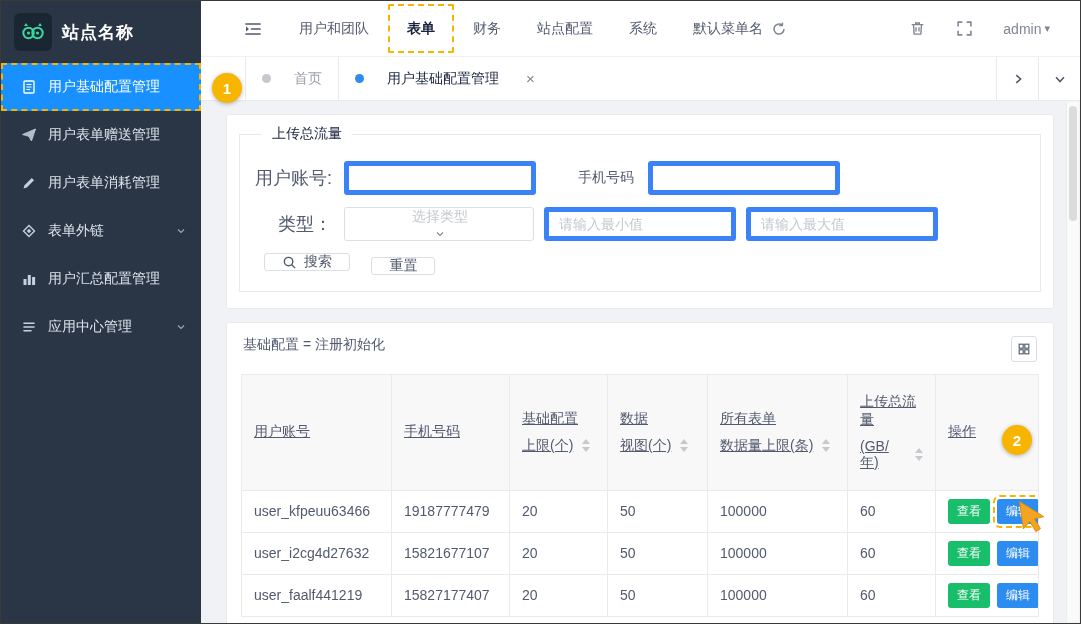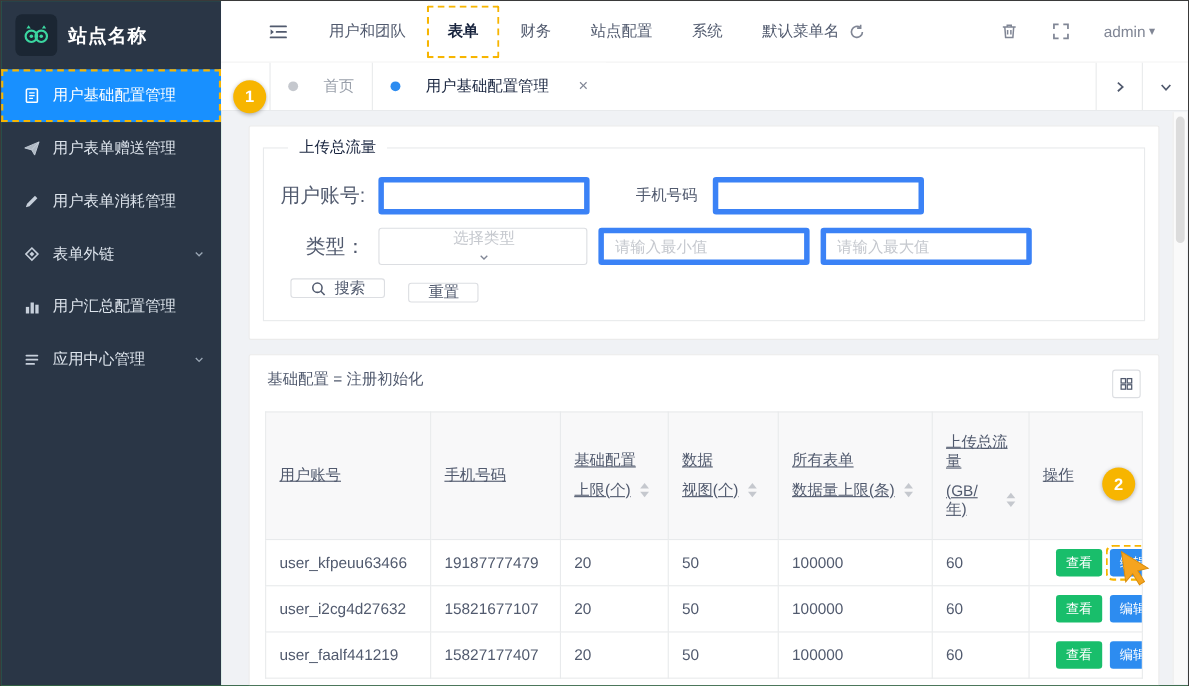--- a/index.html
+++ b/index.html
@@ -70,21 +70,21 @@
   table.data th, table.data td { border:1px solid #e8eaec; text-align:left; }
   table.data th { background:#f8f8f9; font-weight:400; padding:18px 12px; vertical-align:middle; }
   table.data td { background:#fff; padding:8px 12px; line-height:22px; white-space:nowrap; overflow:hidden; }
   .th-wrap { display:flex; flex-direction:column; gap:9px; }
   .th-line { display:flex; align-items:center; gap:4px;text-decoration:underline; }
   .sort { display:inline-flex; flex-direction:column; gap:3px; margin-left:5px; cursor:pointer; }
   .sort i { display:block; width:0; height:0; border-left:4px solid transparent; border-right:4px solid transparent; }
   .sort i.up { border-bottom:5px solid #c5c8ce; }
   .sort i.down { border-top:5px solid #c5c8ce; }
   .tag-btn { border:none; border-radius:3px; color:#fff; font-size:12px; padding:4px 9px; cursor:pointer; }
-  .tag-btn.view { background:#19be6b;margin-left:12px; }
+  .tag-btn.view { background:#19be6b; }
   .tag-btn.edit { background:#2d8cf0; margin-left:7px; }
   .tag-btn.edit.annotated { outline:2px dashed #f7b500; outline-offset:2px; }
   
   .badge { position:absolute; width:30px; height:30px; border-radius:50%; background:#f7b500; color:#fff; font-weight:700; font-size:15px; display:flex; align-items:center; justify-content:center; z-index:30; box-shadow:0 1px 4px rgba(0,0,0,.3); }
   #badge1 { left:211px; top:72px; }
   #badge2 { left:1001px; top:424px; }
   .cursor-icon { position:absolute; left:1016px; top:497px; z-index:31; }
   
   .scrollbar { position:absolute; right:1px; top:101px; bottom:1px; width:13px; background:#fafafa; border-left:1px solid #ececec; z-index:5; }
   .scroll-thumb { position:absolute; top:4px; left:2px; width:8px; height:115px; background:#dcdcdc; border-radius:4px; }

